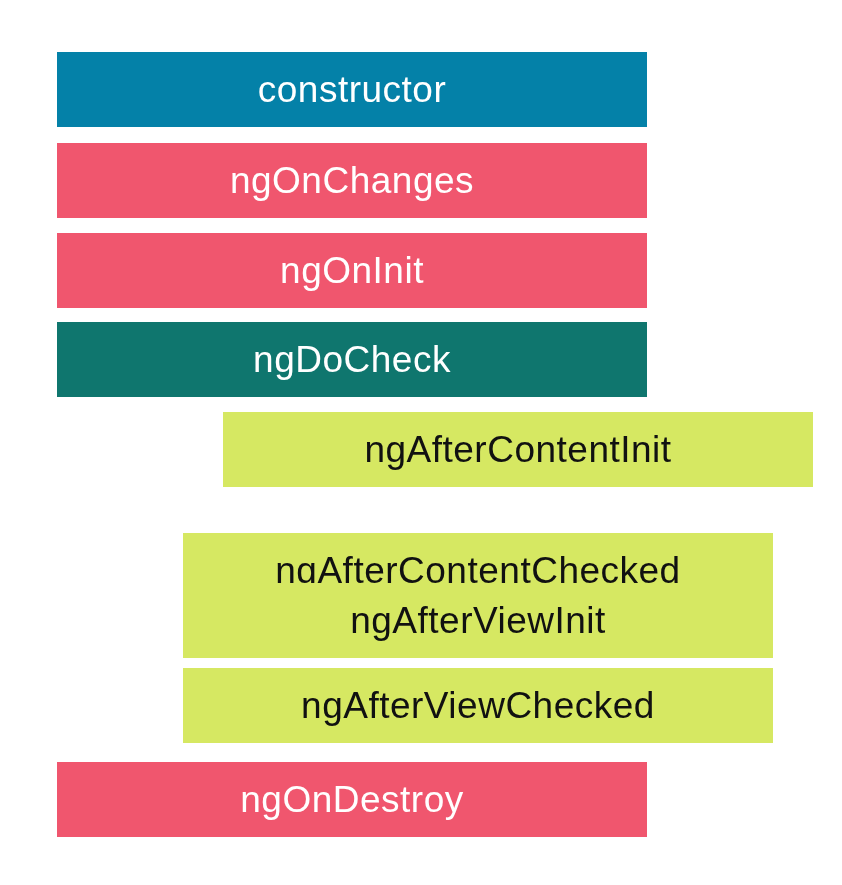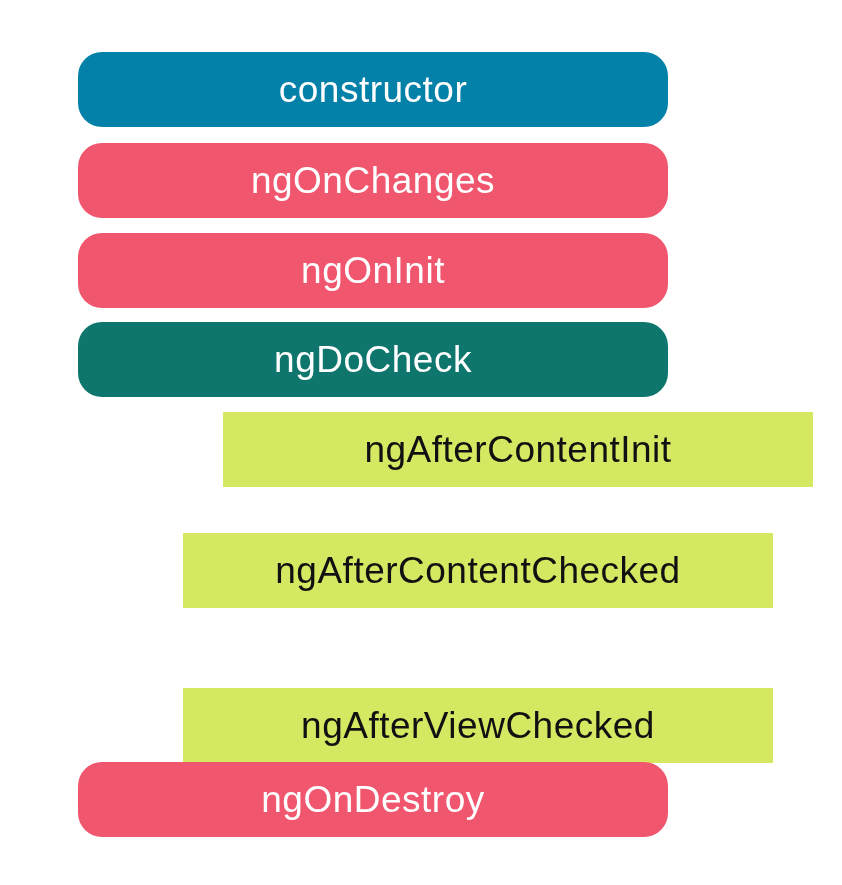--- a/index.html
+++ b/index.html
@@ -25,31 +25,31 @@
     box-sizing: border-box;
   }
   .bar .label {
     font-size: 37px;
     font-weight: 400;
     letter-spacing: 0.5px;
     line-height: 1;
     white-space: nowrap;
   }
   
-  .pos-left     { left: 78px; border-radius: 24px; }
+  .pos-left     { left: 57px; }
   .pos-indented { left: 183px; }
   
   .row-0 { top: 52px; }
   .row-1 { top: 143px; }
   .row-2 { top: 233px; }
   .row-3 { top: 322px; }
   .row-4 { top: 412px; }
   .row-5 { top: 497px; }
   .row-6 { top: 583px; }
-  .row-7 { top: 668px; margin-top: 20px; }
+  .row-7 { top: 668px; }
   .row-8 { top: 762px; }
 </style>
 </head>
 <body>
 
 <div class="canvas">
 
   <div class="bar pos-left row-0" style="background-color: rgb(4, 129, 168); color: rgb(255, 255, 255);">
     <span class="label">constructor</span>
   </div>
@@ -67,20 +67,23 @@
   </div>
 
   <div class="bar pos-indented row-4" style="background-color: rgb(214, 232, 98); color: rgb(17, 17, 17); margin-left: 40px;">
     <span class="label">ngAfterContentInit</span>
   </div>
 
   <div class="bar pos-indented row-5" style="background-color: rgb(214, 232, 98); color: rgb(17, 17, 17); margin-top: 36px;">
     <span class="label">ngAfterContentChecked</span>
   </div>
 
+  <div class="bar pos-indented row-6" style="background-color: rgb(214, 232, 98); color: rgb(17, 17, 17);">
+    <span class="label">ngAfterViewInit</span>
+  </div>
 
   <div class="bar pos-indented row-7" style="background-color: rgb(214, 232, 98); color: rgb(17, 17, 17);">
     <span class="label">ngAfterViewChecked</span>
   </div>
 
   <div class="bar pos-left row-8" style="background-color: rgb(240, 86, 110); color: rgb(255, 255, 255);">
     <span class="label">ngOnDestroy</span>
   </div>
 
 </div>

